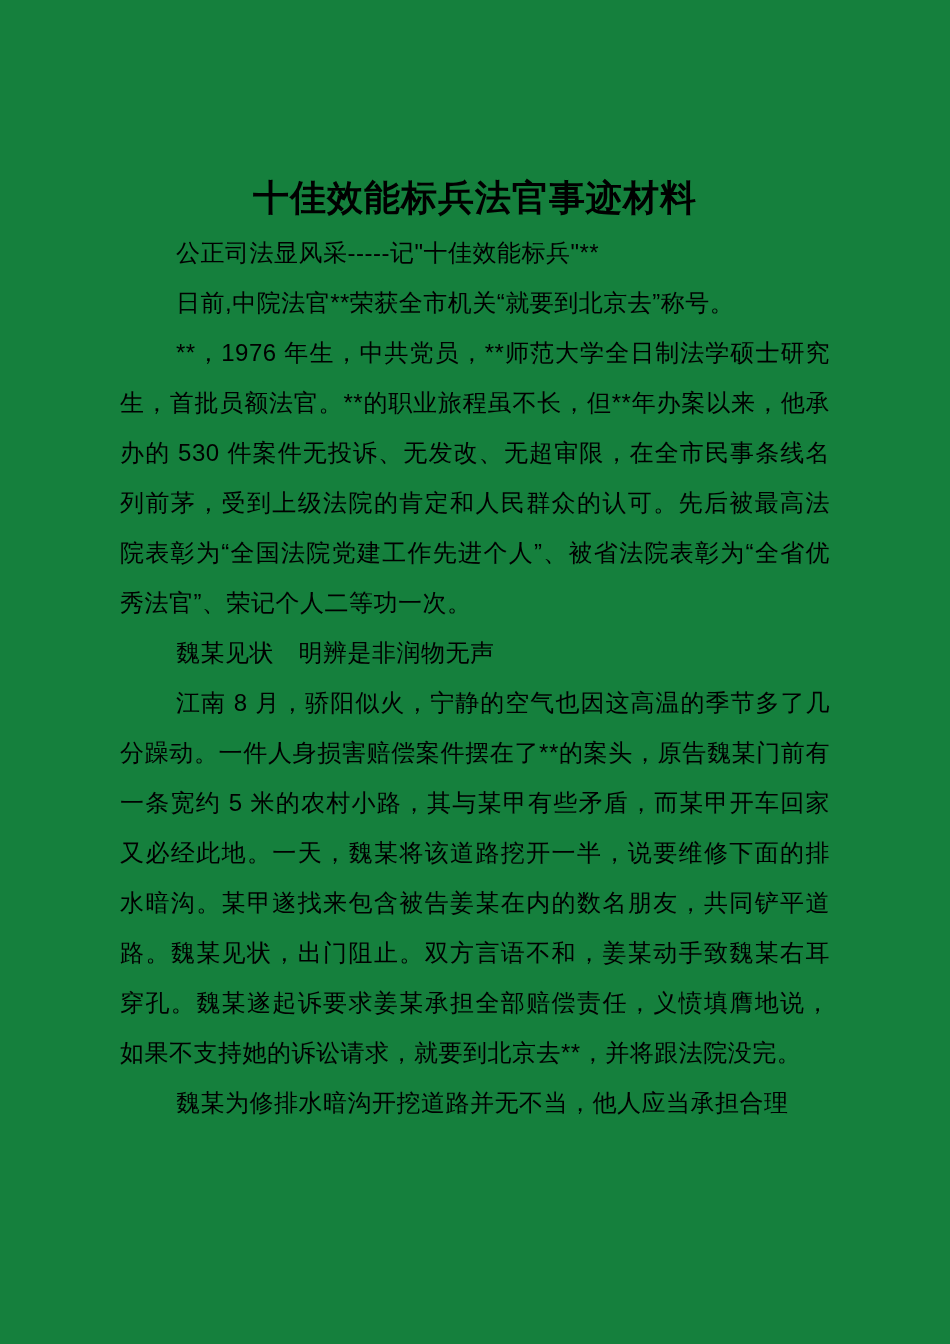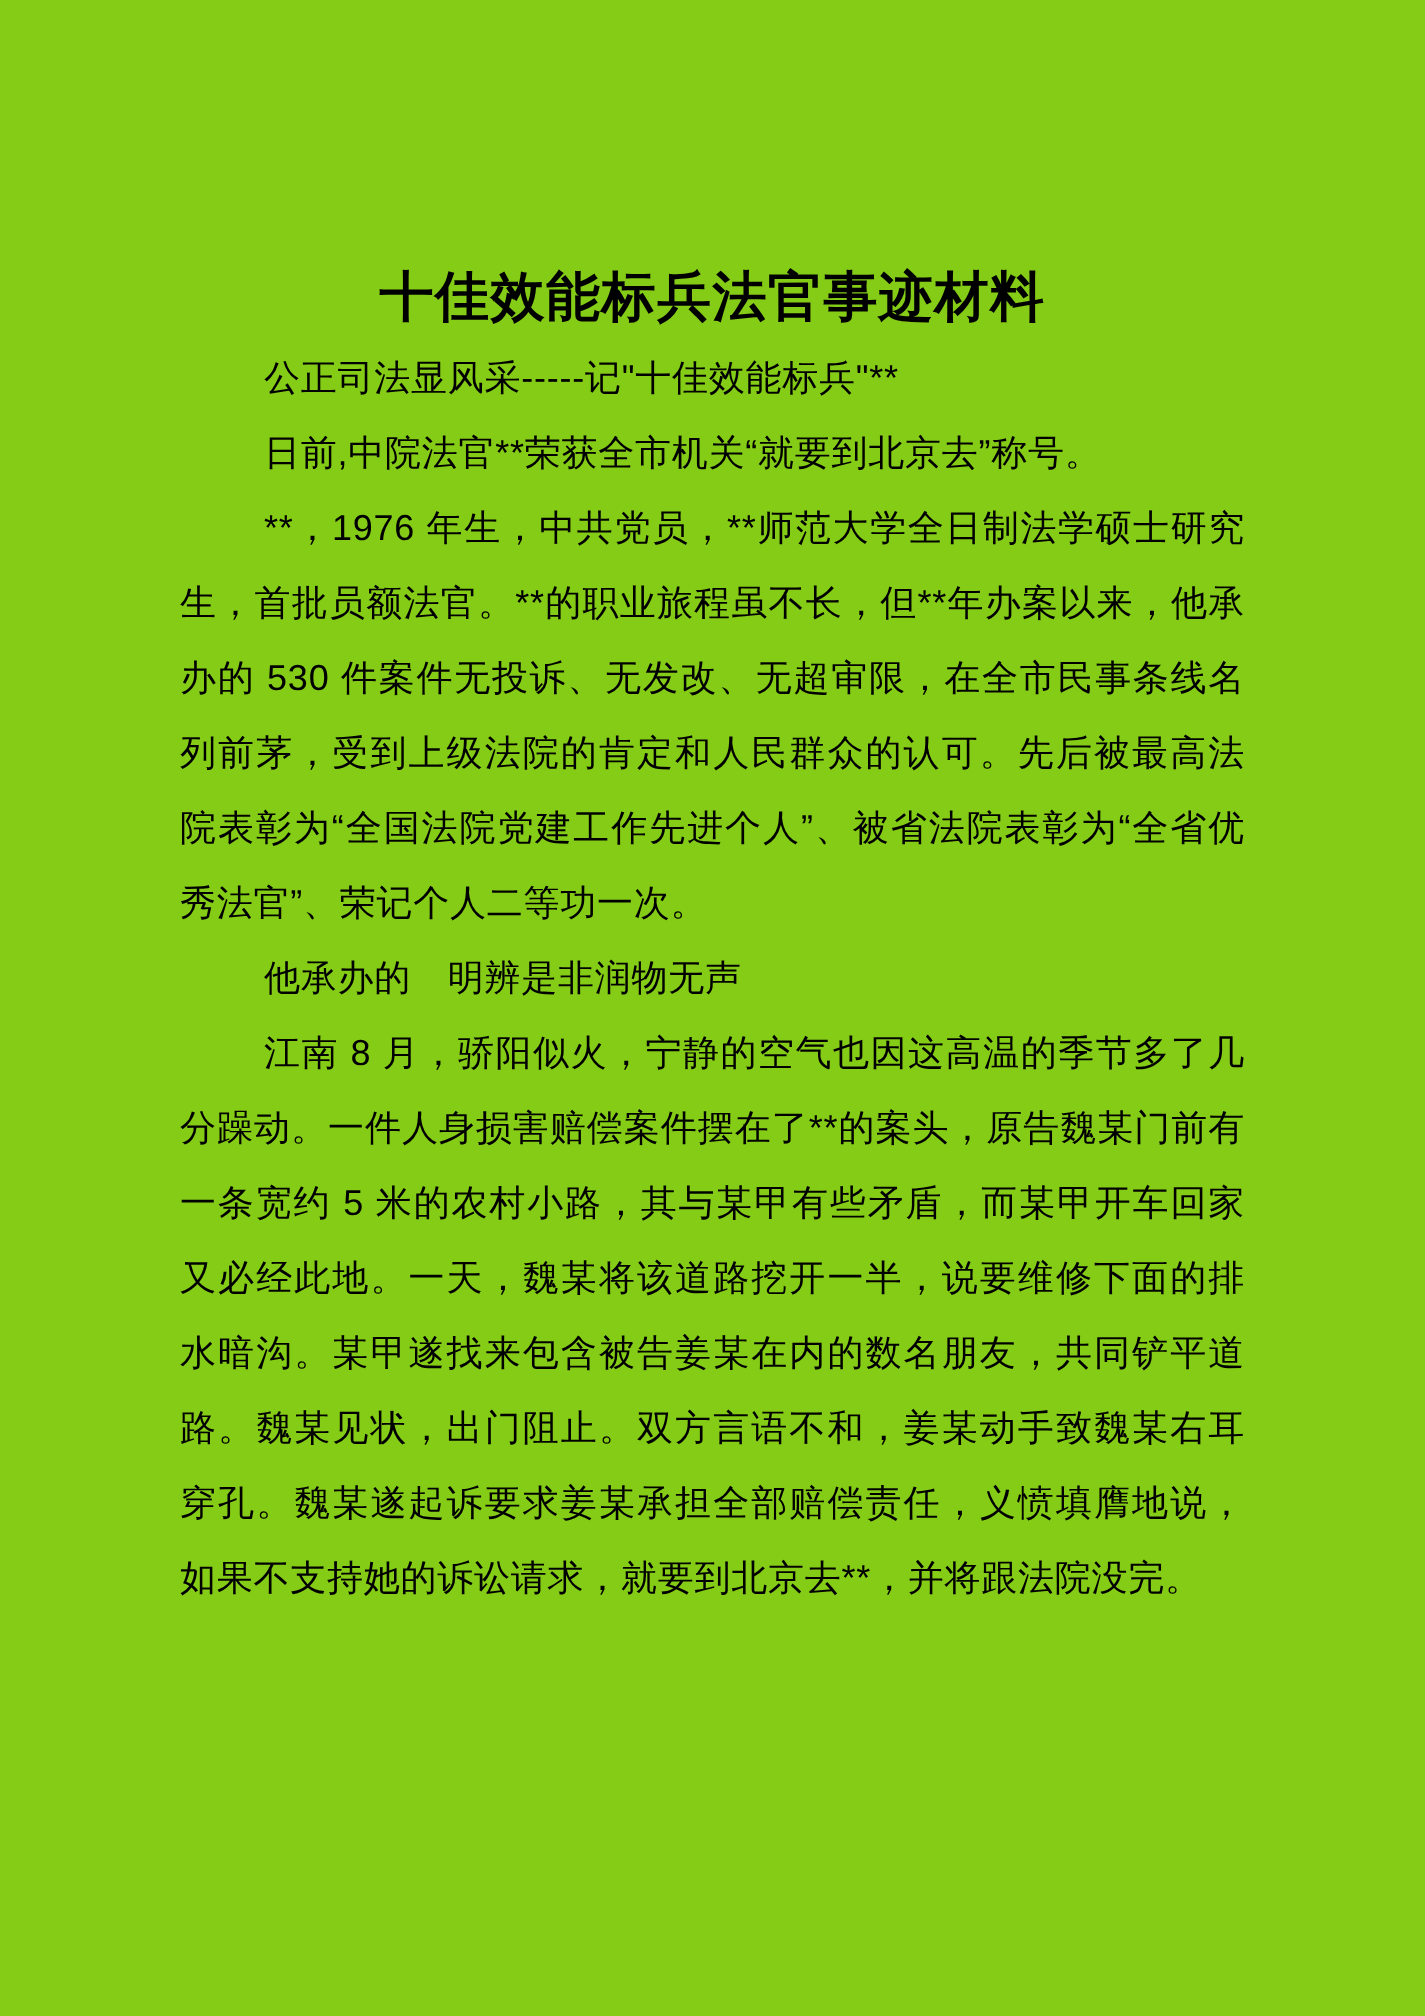--- a/index.html
+++ b/index.html
@@ -5,21 +5,21 @@
   html, body {
     margin: 0;
     padding: 0;
     background: #ffffff;
   }
   .page {
     position: relative;
     width: 950px;
     height: 1344px;
     margin: 0 auto;
-    background: #84cc16;
+    background: #15803d;
     color: #000000;
     box-sizing: border-box;
     overflow: hidden;
     font-family: "Liberation Sans", "DejaVu Sans", sans-serif;
   }
   .content {
     box-sizing: border-box;
     padding: 168px 120px 0 120px;
     width: 100%;
     height: 100%;
@@ -49,18 +49,19 @@
 <div class="page">
   <div class="content">
     <h1 class="doc-title">十佳效能标兵法官事迹材料</h1>
 
     <p class="para">公正司法显风采-----记"十佳效能标兵"**</p>
 
     <p class="para">日前,中院法官**荣获全市机关“就要到北京去”称号。</p>
 
     <p class="para">**，1976 年生，中共党员，**师范大学全日制法学硕士研究生，首批员额法官。**的职业旅程虽不长，但**年办案以来，他承办的 530 件案件无投诉、无发改、无超审限，在全市民事条线名列前茅，受到上级法院的肯定和人民群众的认可。先后被最高法院表彰为“全国法院党建工作先进个人”、被省法院表彰为“全省优秀法官”、荣记个人二等功一次。</p>
 
-    <p class="para">他承办的　明辨是非润物无声</p>
+    <p class="para">魏某见状　明辨是非润物无声</p>
 
     <p class="para">江南 8 月，骄阳似火，宁静的空气也因这高温的季节多了几分躁动。一件人身损害赔偿案件摆在了**的案头，原告魏某门前有一条宽约 5 米的农村小路，其与某甲有些矛盾，而某甲开车回家又必经此地。一天，魏某将该道路挖开一半，说要维修下面的排水暗沟。某甲遂找来包含被告姜某在内的数名朋友，共同铲平道路。魏某见状，出门阻止。双方言语不和，姜某动手致魏某右耳穿孔。魏某遂起诉要求姜某承担全部赔偿责任，义愤填膺地说，如果不支持她的诉讼请求，就要到北京去**，并将跟法院没完。</p>
 
+    <p class="para">魏某为修排水暗沟开挖道路并无不当，他人应当承担合理</p>
   </div>
 </div>
 
 </body></html>

